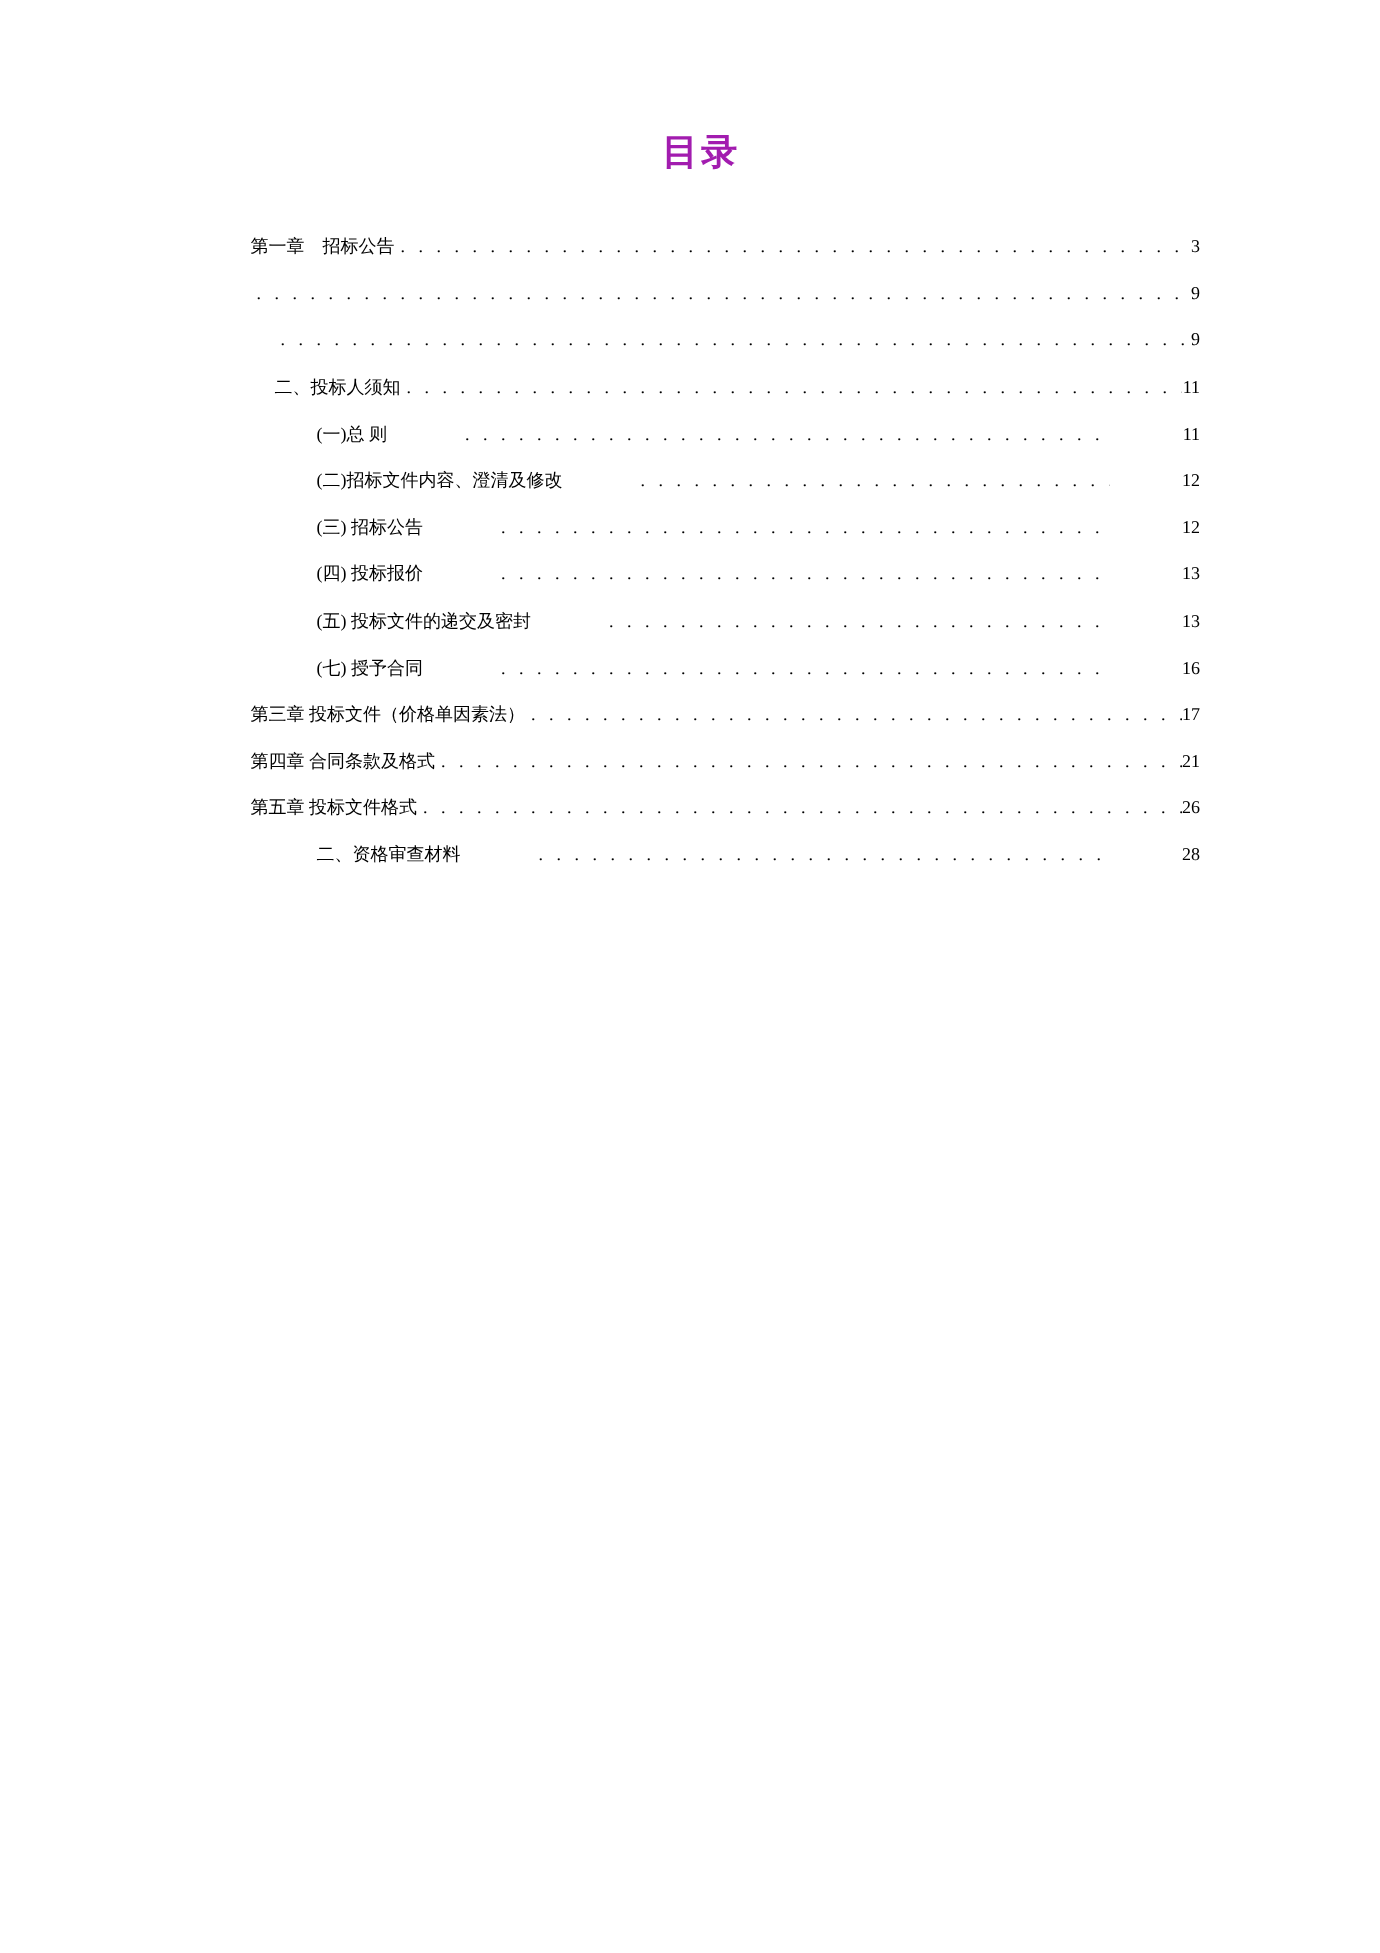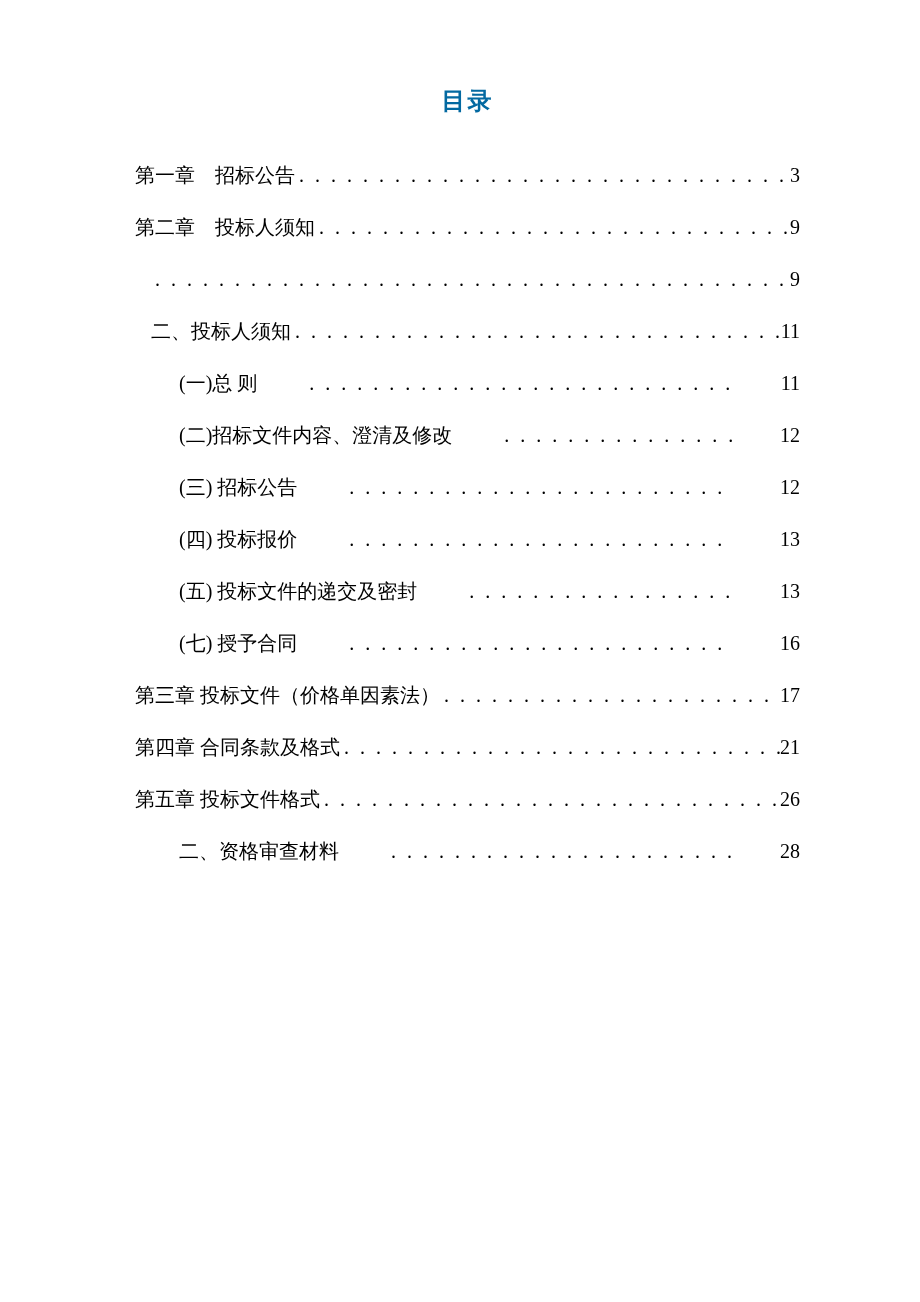--- a/index.html
+++ b/index.html
@@ -6,32 +6,33 @@
     body {
       width: 920px;
       height: 1302px;
       background: #ffffff;
       font-family: "SimSun", "宋体", serif;
       padding: 85px 120px 0 135px;
     }
     .title {
       text-align: center;
       font-size: 24px;
-      color: #0369a1;
+      color: #a21caf;
       font-weight: bold;
       margin-bottom: 32px;
       letter-spacing: 2px;
     }
     .toc-entry {
       display: flex;
       align-items: baseline;
-      font-size: 20px;
+      font-size: 12px;
       color: #000;
       line-height: 2.6;
       white-space: nowrap;
+      margin-left: 32px;
     }
     .toc-entry.level-0 { padding-left: 0; }
     .toc-entry.level-1 { padding-left: 16px; }
     .toc-entry.level-2 { padding-left: 44px; gap: 48px; }
     .toc-label { flex: 0 0 auto; }
     .toc-dots {
       flex: 1 1 auto;
       overflow: hidden;
       letter-spacing: 3px;
       color: #000;
@@ -47,21 +48,20 @@
 
 <div class="title">目录</div>
 
 <div id="toc">
     <div class="toc-entry level-0">
       <span class="toc-label">第一章　招标公告</span>
       <span class="toc-dots"></span>
       <span class="toc-page">3</span>
     </div>
     <div class="toc-entry level-0">
-      <span class="toc-label">第二章　投标人须知</span>
       <span class="toc-dots"></span>
       <span class="toc-page">9</span>
     </div>
     <div class="toc-entry level-1">
       <span class="toc-dots"></span>
       <span class="toc-page">9</span>
     </div>
     <div class="toc-entry level-1">
       <span class="toc-label">二、投标人须知</span>
       <span class="toc-dots"></span>

